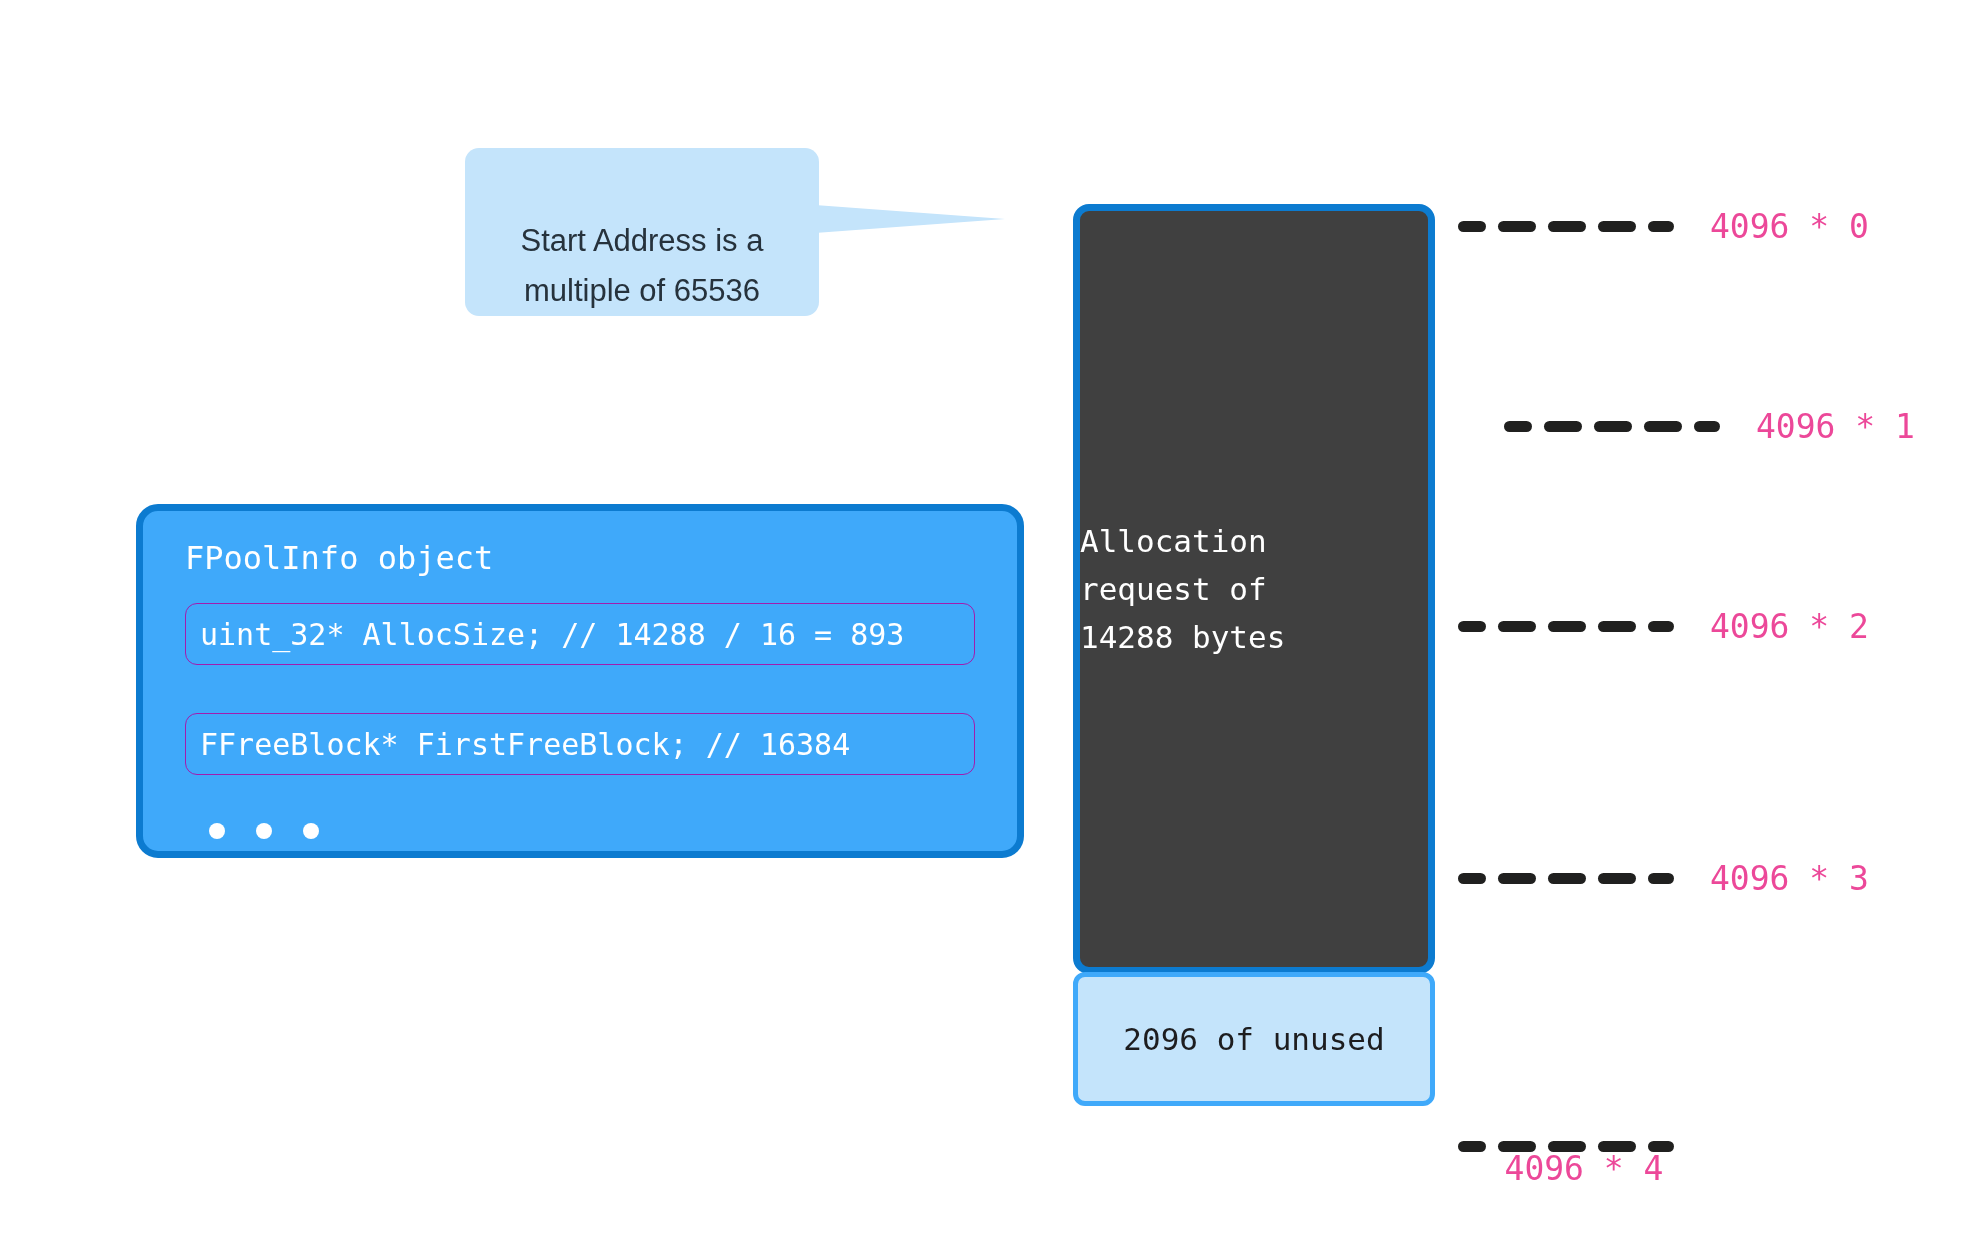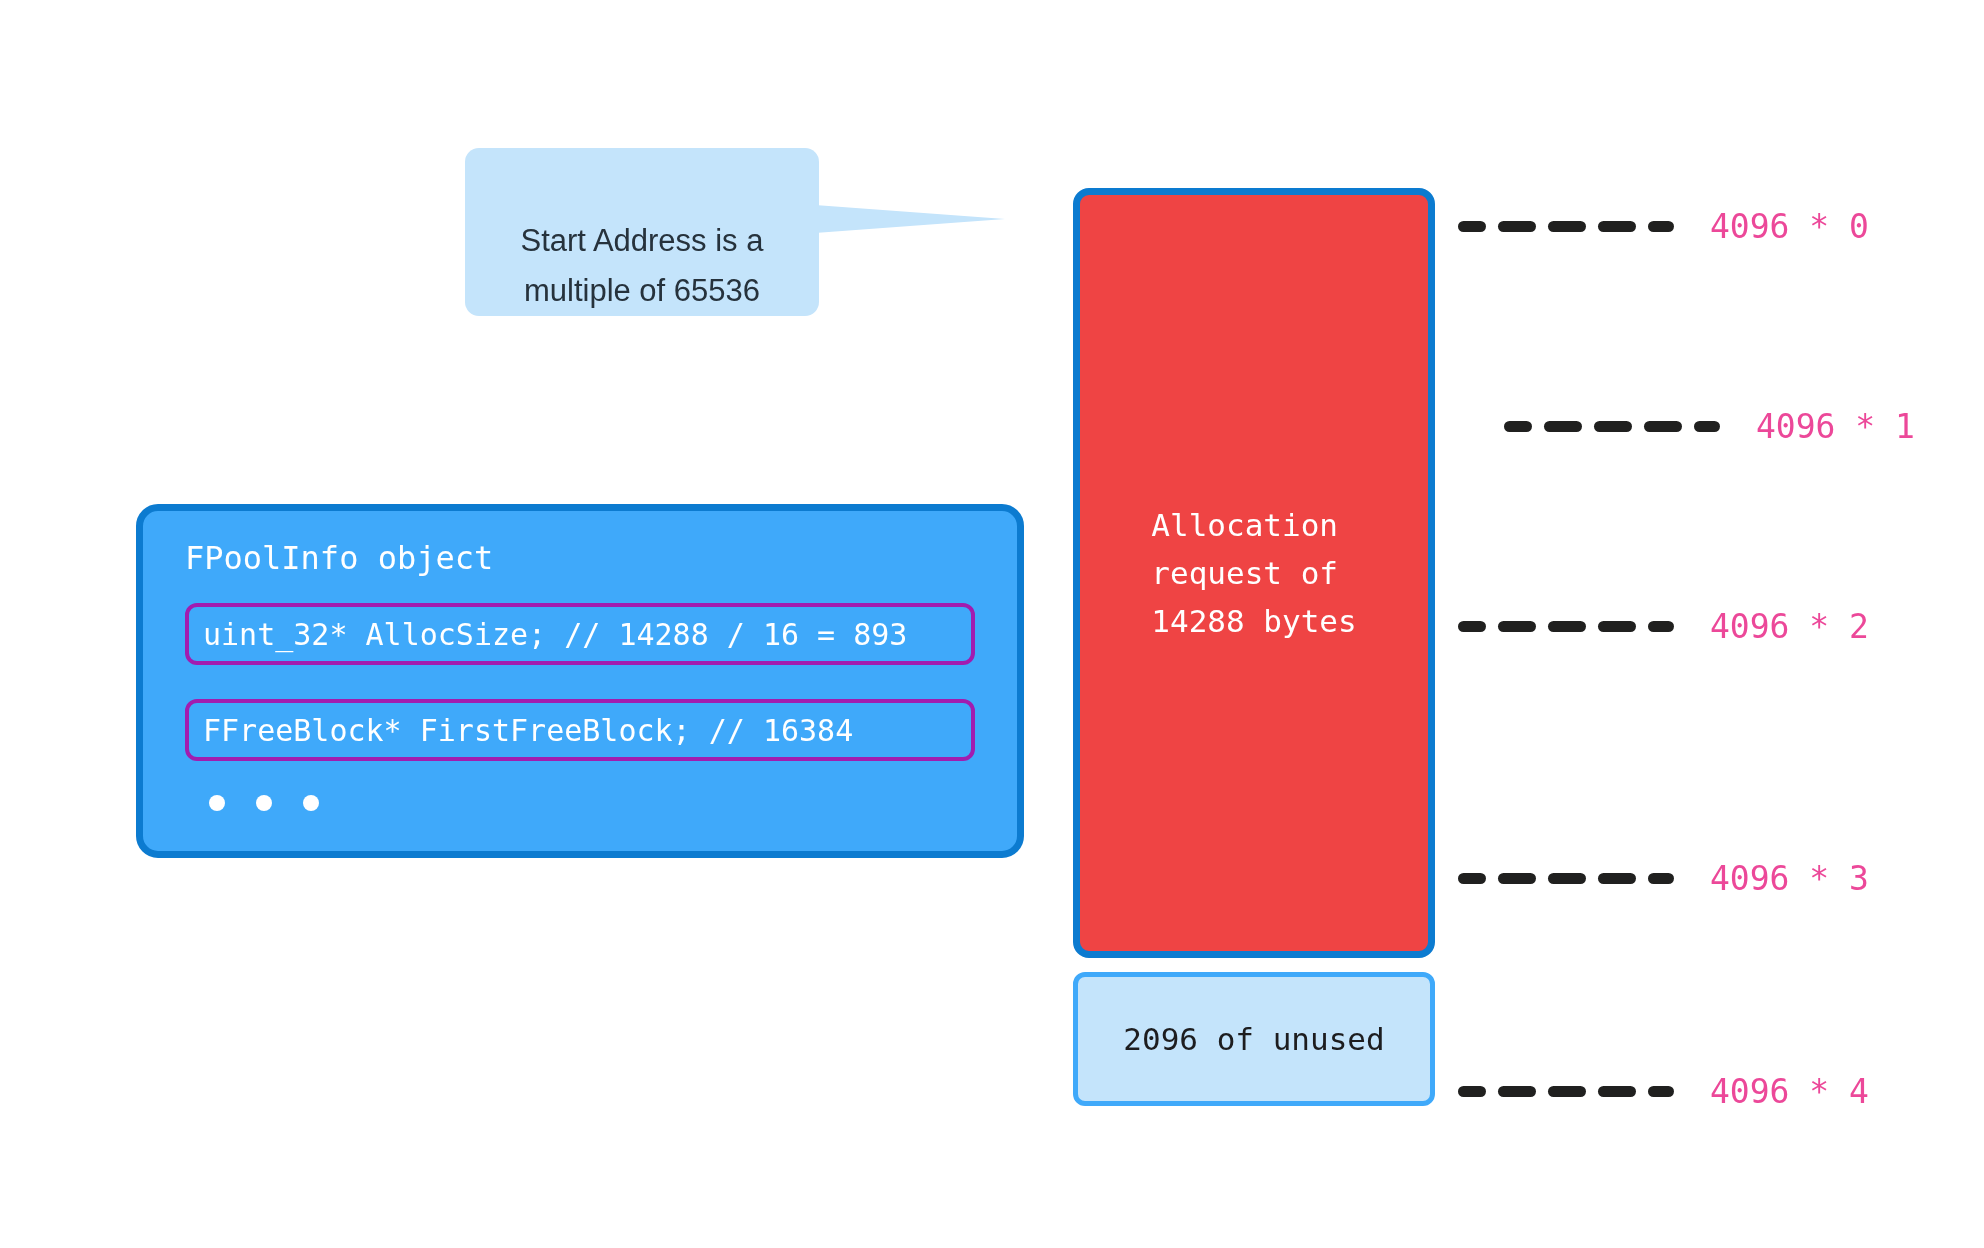--- a/index.html
+++ b/index.html
@@ -69,28 +69,28 @@
   .pool-title {
     font-family: "DejaVu Sans Mono", monospace;
     font-size: 32px;
     color: #ffffff;
     letter-spacing: 0px;
     margin-bottom: 26px;
     white-space: nowrap;
   }
   .code-row {
     background: #3fa9fa;
-    border: 4px solid #a21caf;
+    border: 1px solid #a21caf;
     border-radius: 12px;
     box-sizing: border-box;
     height: 62px;
     display: flex;
     align-items: center;
     padding-left: 14px;
-    margin-bottom: 34px;
+    margin-bottom: 48px;
   }
   .code-text {
     font-family: "DejaVu Sans Mono", monospace;
     font-size: 30px;
     color: #ffffff;
     white-space: nowrap;
   }
   .dots-row {
     display: flex;
     gap: 31px;
@@ -101,30 +101,30 @@
     width: 16px;
     height: 16px;
     border-radius: 50%;
     background: #ffffff;
   }
 
   
   .alloc-block {
     position: absolute;
     left: 1073px;
-    top: 188px;
+    top: 204px;
     width: 362px;
     height: 770px;
-    background: #ef4444;
+    background: #404040;
     border: 7px solid #0c7bd0;
     border-radius: 16px;
     box-sizing: border-box;
     display: flex;
     align-items: center;
-    justify-content: center;
+    justify-content: flex-start;
   }
   .alloc-text {
     font-family: "DejaVu Sans Mono", monospace;
     font-size: 31px;
     line-height: 48px;
     color: #ffffff;
     text-align: left;
     white-space: nowrap;
   }
   .unused-block {
@@ -255,21 +255,21 @@
   <div class="marker" id="marker-3" style="top: 872px;">
     <span class="marker-dashes">
       <span class="dash d1"></span>
         <span class="dash d2"></span>
         <span class="dash d3"></span>
         <span class="dash d4"></span>
         <span class="dash d5"></span>
     </span>
     <span class="marker-label">4096 * 3</span>
   </div>
-  <div class="marker" id="marker-4" style="top: 1085px;">
+  <div class="marker" id="marker-4" style="top: 1141px; flex-direction: column;">
     <span class="marker-dashes">
       <span class="dash d1"></span>
         <span class="dash d2"></span>
         <span class="dash d3"></span>
         <span class="dash d4"></span>
         <span class="dash d5"></span>
     </span>
     <span class="marker-label">4096 * 4</span>
   </div>
 

